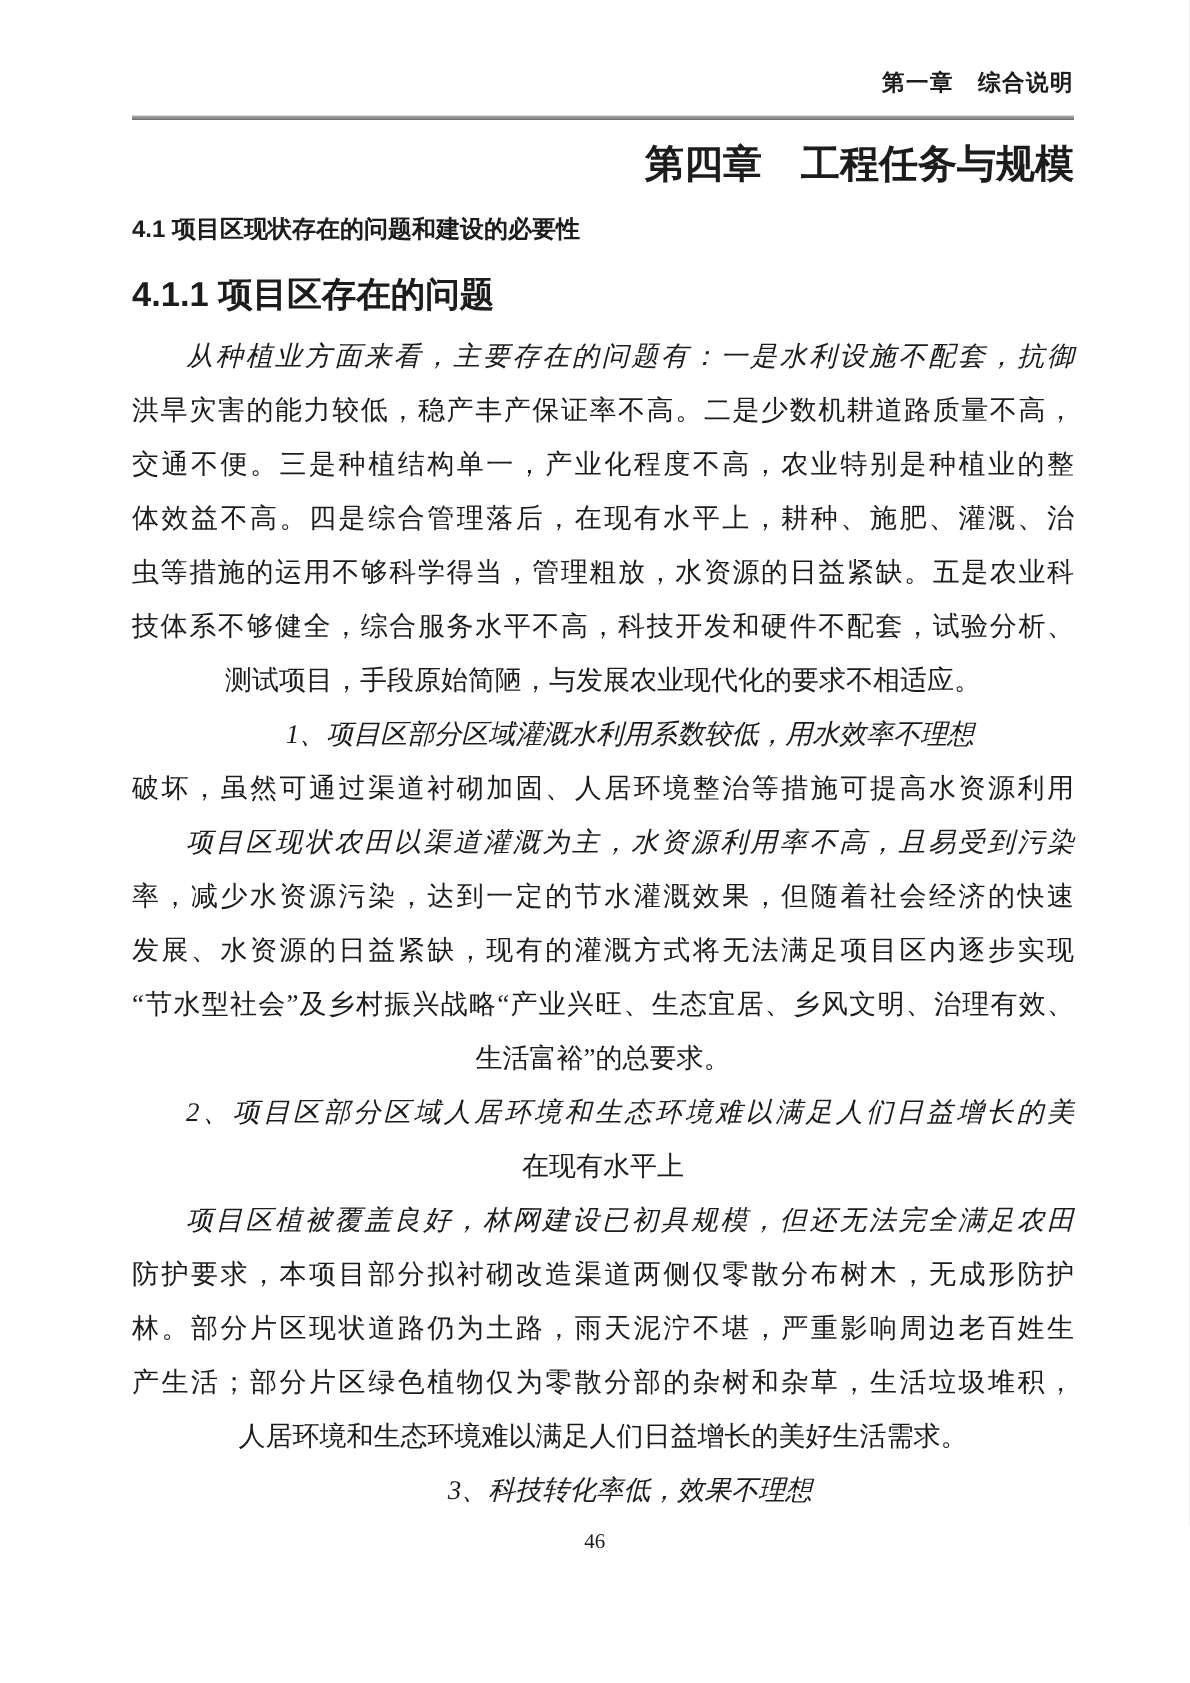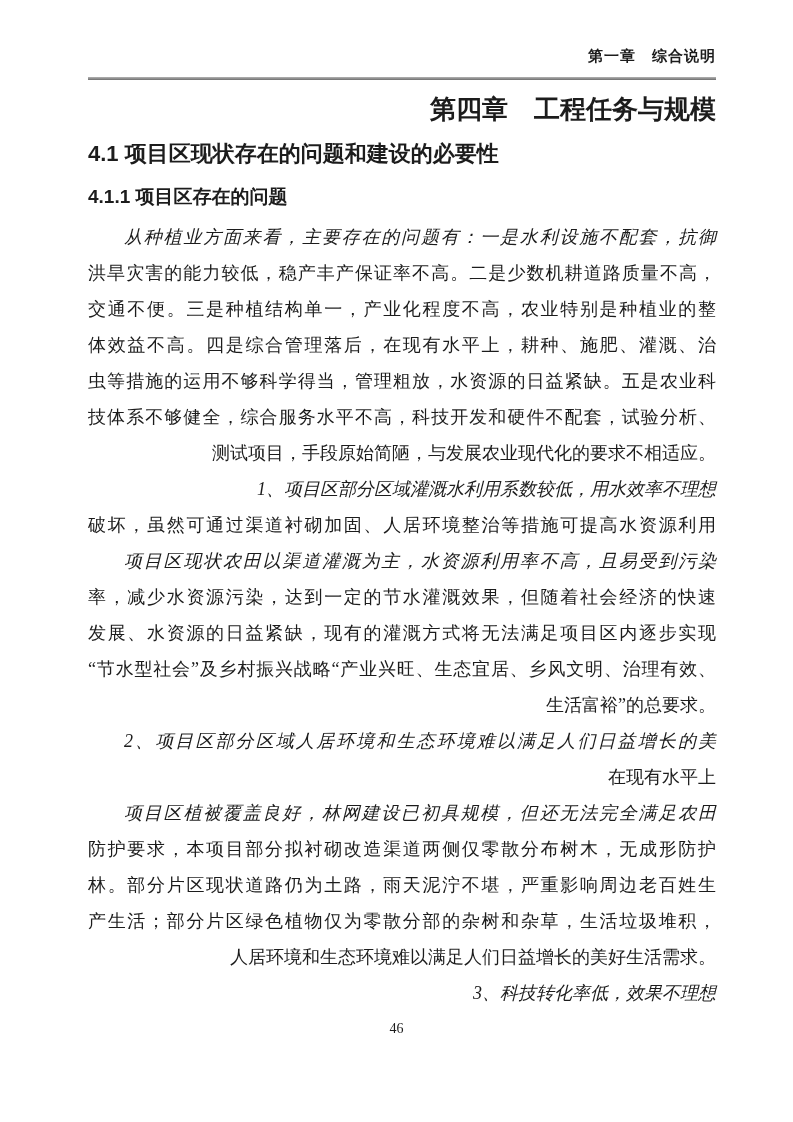--- a/index.html
+++ b/index.html
@@ -52,32 +52,32 @@
     line-height: 32px;
     white-space: nowrap;
   }
   .h-sec {
     position: absolute;
     left: 0;
     font-family: "Liberation Sans", "DejaVu Sans", sans-serif;
     font-weight: bold;
     white-space: nowrap;
   }
-  .h-41   { top: 140px; font-size: 22px; line-height: 28px; }
-  .h-411  { top: 184px; font-size: 19px; line-height: 25px; }
+  .h-41   { top: 140px; font-size: 16px; line-height: 28px; }
+  .h-411  { top: 184px; font-size: 23px; line-height: 25px; }
   .doc-body {
     position: absolute;
     top: 219px;
     left: 0;
     width: 100%;
     font-size: 18px;
     line-height: 36px;
   }
   .para { margin: 0; }
-  .line { text-align: right; }
+  .line { text-align: center; }
   .line.just {
     text-align: justify;
     text-align-last: justify;
     text-justify: inter-character;
   }
   .line.indent { text-indent: 2em; font-style: italic; }
   .page-number {
     position: absolute;
     top: 1020px;
     left: 0;

